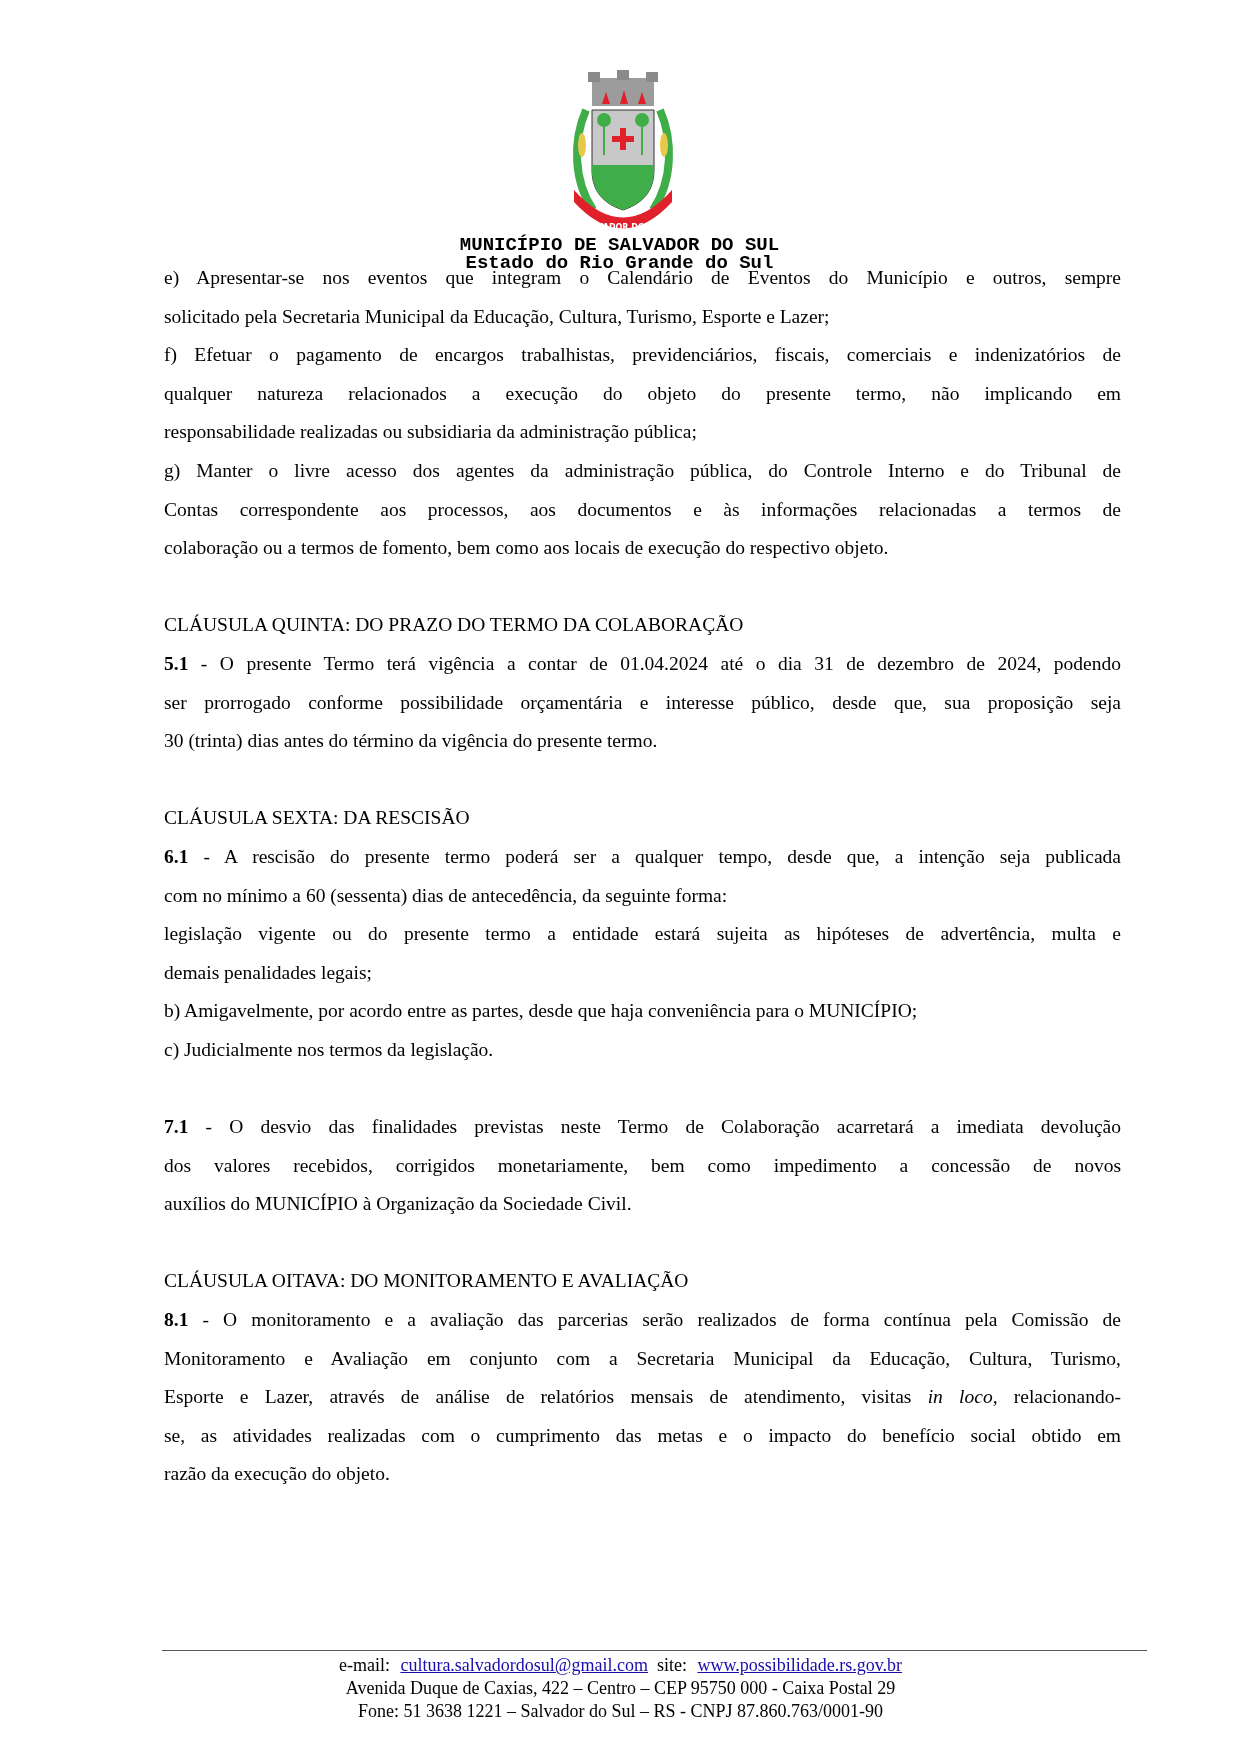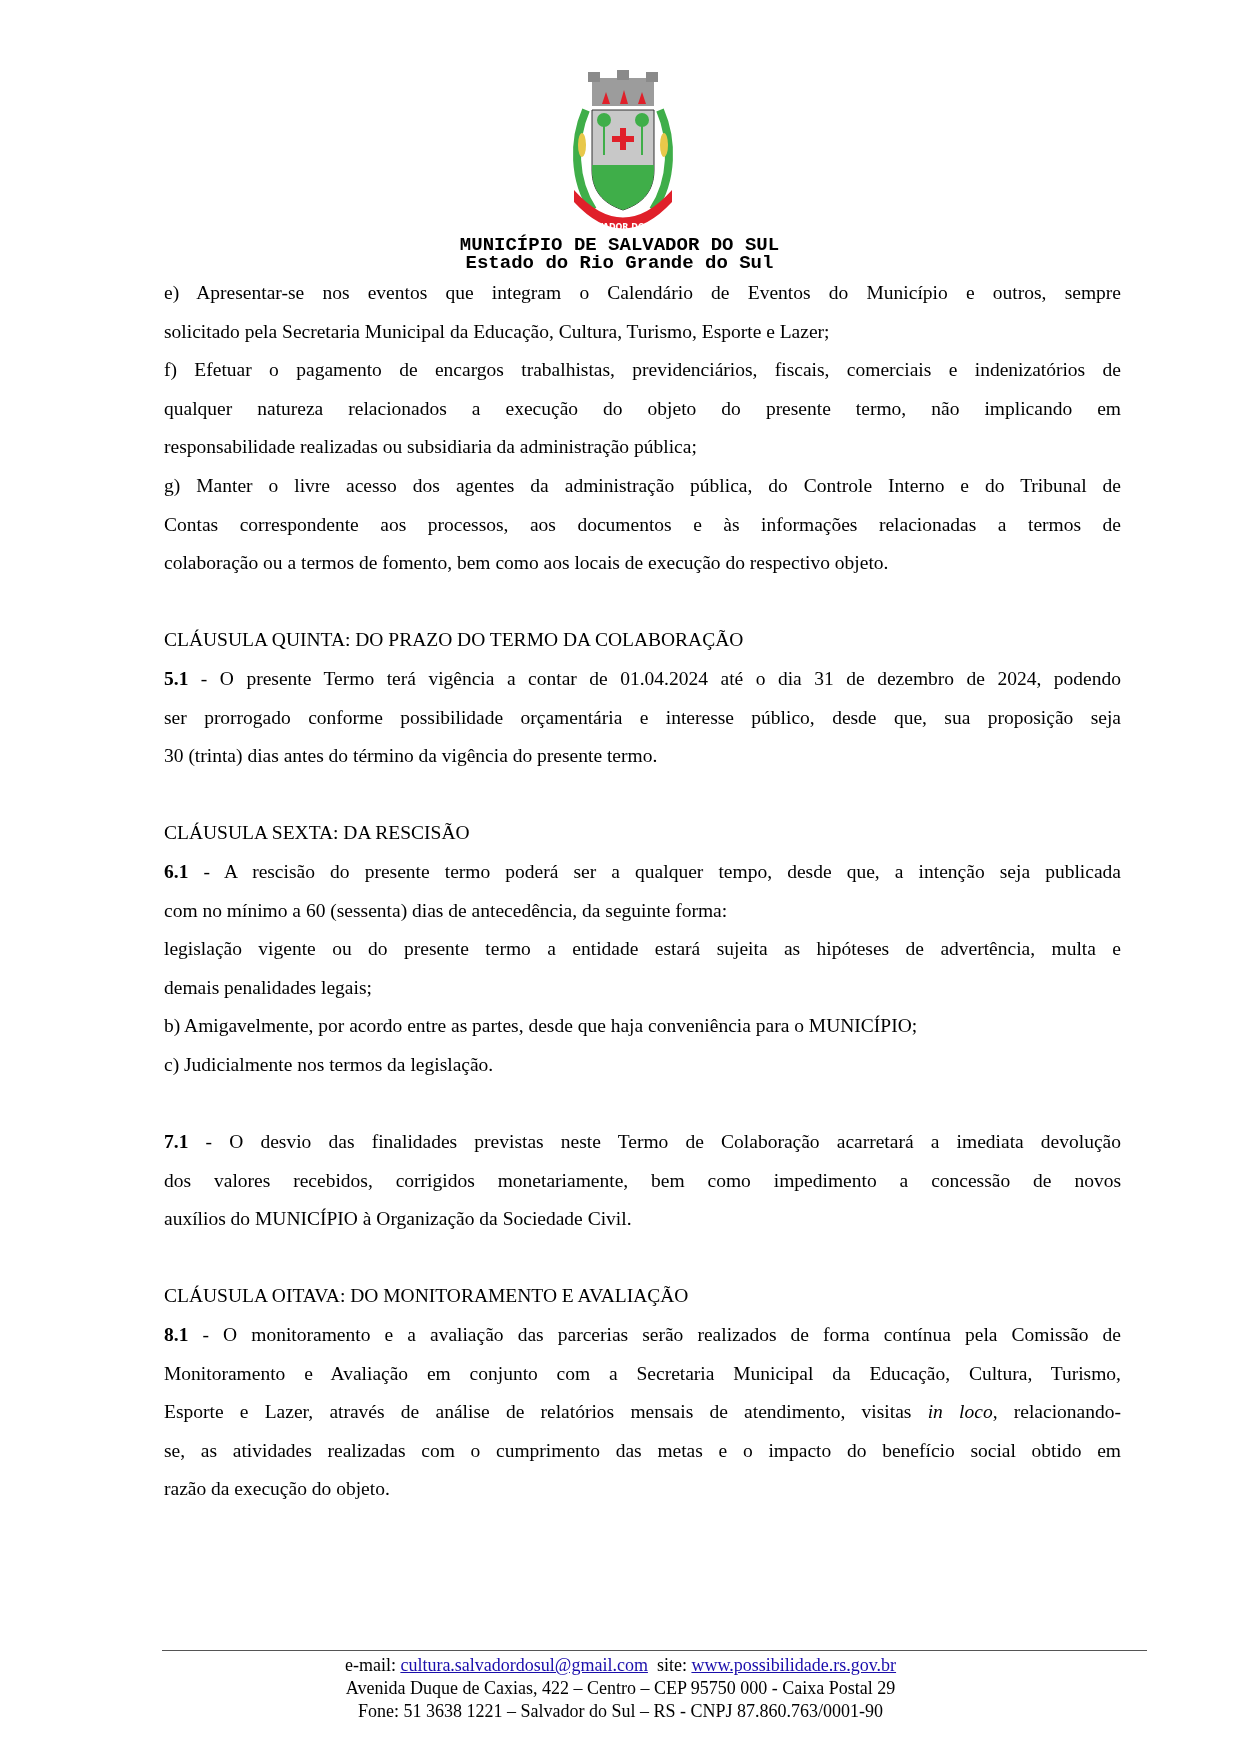--- a/index.html
+++ b/index.html
@@ -27,21 +27,21 @@
   .b { font-weight: bold; }
   .it { font-style: italic; }
   .footer-rule {
     position: absolute; left: 162px; top: 1650px; width: 985px; height: 0;
     border-top: 1.5px solid #555;
   }
   .footer {
     position: absolute; left: 0; width: 1241px; top: 1654px; text-align: center;
     font-size: 18px; line-height: 23px;
   }
-  .footer a { color: #1a0dab; text-decoration: underline; }
+  .footer a { color: #1a0dab; text-decoration: underline; margin-left: 6px; }
 </style>
 </head>
 <body>
 
 <svg class="crest" viewBox="0 0 110 170">
 
   <path d="M18 40 C5 70,5 110,25 140" stroke="#3fae49" stroke-width="8" fill="none"></path>
   <path d="M92 40 C105 70,105 110,85 140" stroke="#3fae49" stroke-width="8" fill="none"></path>
   <ellipse cx="14" cy="75" rx="4" ry="12" fill="#e8c84a"></ellipse>
   <ellipse cx="96" cy="75" rx="4" ry="12" fill="#e8c84a"></ellipse>
@@ -63,21 +63,21 @@
   <rect x="52" y="58" width="6" height="22" fill="#e0202a"></rect>
   <rect x="44" y="66" width="22" height="6" fill="#e0202a"></rect>
 
   <path d="M6 120 Q55 175 104 120 L104 132 Q55 185 6 132 Z" fill="#e0202a"></path>
   <text x="55" y="160" font-size="8" fill="#fff" text-anchor="middle" font-family="DejaVu Sans, sans-serif" font-weight="bold">SALVADOR DO SUL</text>
 </svg>
 
 <div class="hdr-title hdr-1">MUNICÍPIO DE SALVADOR DO SUL</div>
 <div class="hdr-title hdr-2">Estado do Rio Grande do Sul</div>
 
-<div class="body-text" style="top:274px;">
+<div class="body-text" style="top:259px;">
   <span class="line just">e) Apresentar-se nos eventos que integram o Calendário de Eventos do Município e outros, sempre</span>
   <span class="line">solicitado pela Secretaria Municipal da Educação, Cultura, Turismo, Esporte e Lazer;</span>
   <span class="line just">f) Efetuar o pagamento de encargos trabalhistas, previdenciários, fiscais, comerciais e indenizatórios de</span>
   <span class="line just">qualquer natureza relacionados a execução do objeto do presente termo, não implicando em</span>
   <span class="line">responsabilidade realizadas ou subsidiaria da administração pública;</span>
   <span class="line just">g) Manter o livre acesso dos agentes da administração pública, do Controle Interno e do Tribunal de</span>
   <span class="line just">Contas correspondente aos processos, aos documentos e às informações relacionadas a termos de</span>
   <span class="line">colaboração ou a termos de fomento, bem como aos locais de execução do respectivo objeto.</span>
   <span class="gap"></span>
 

